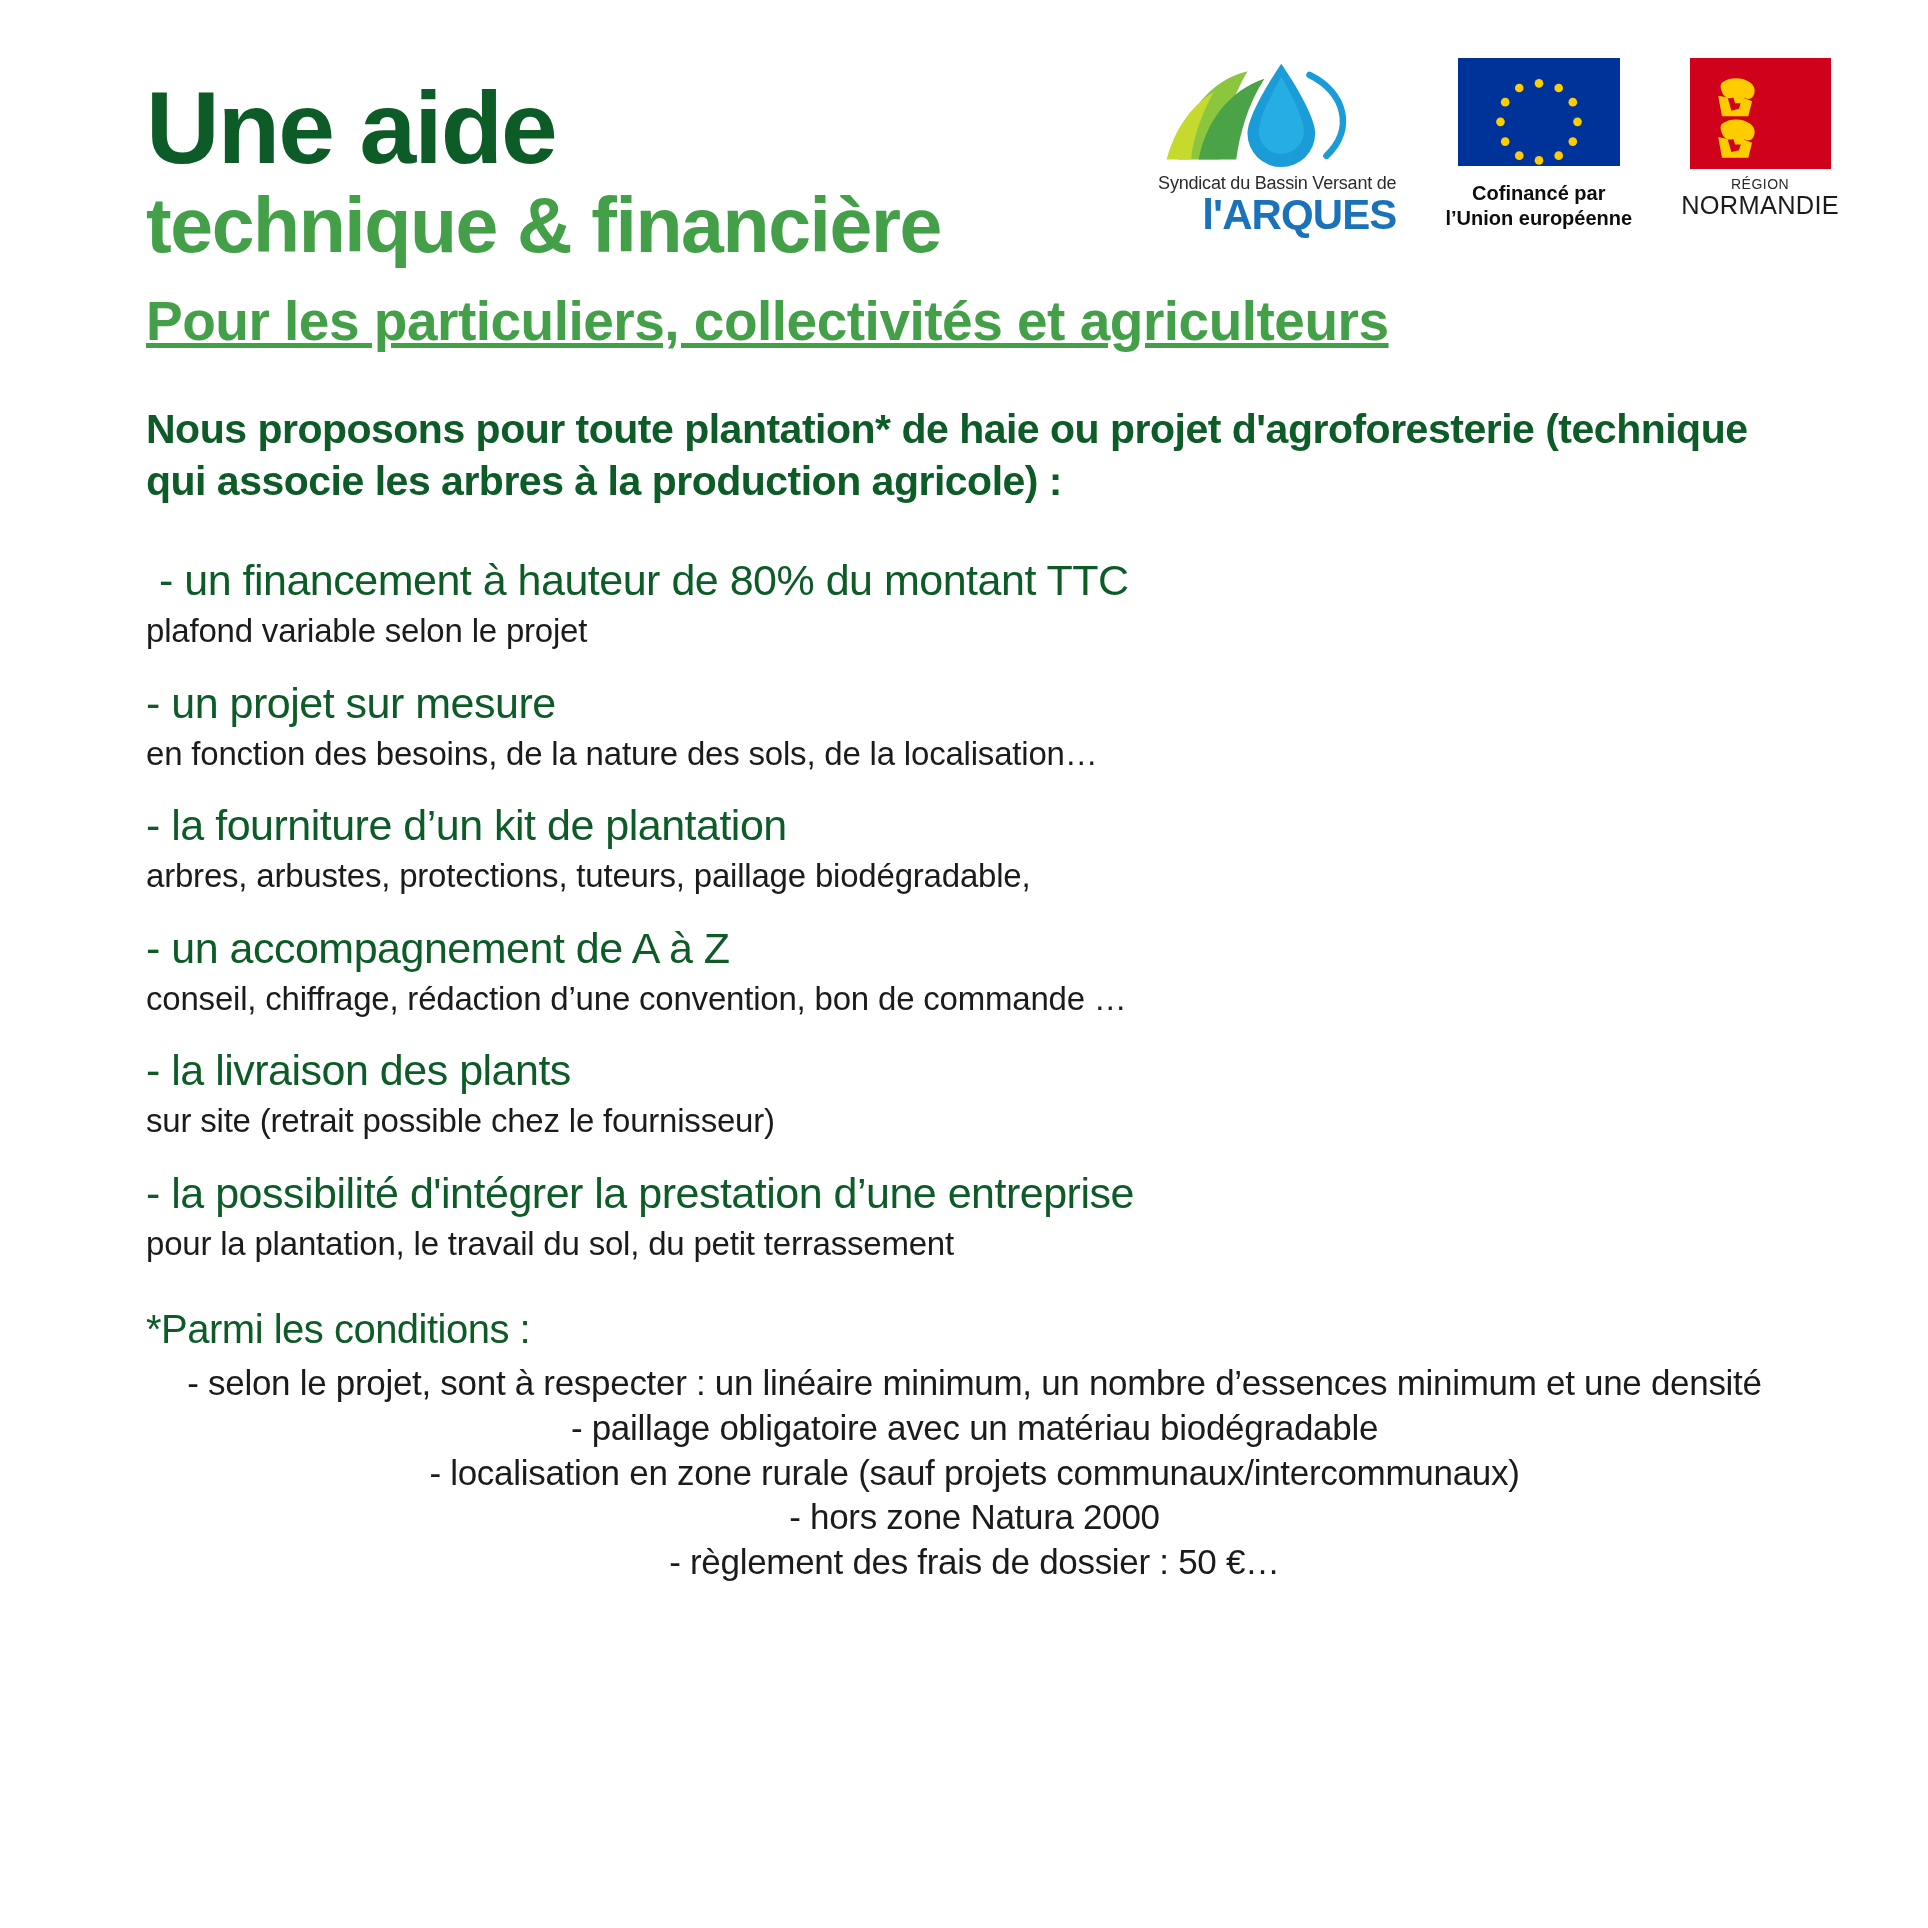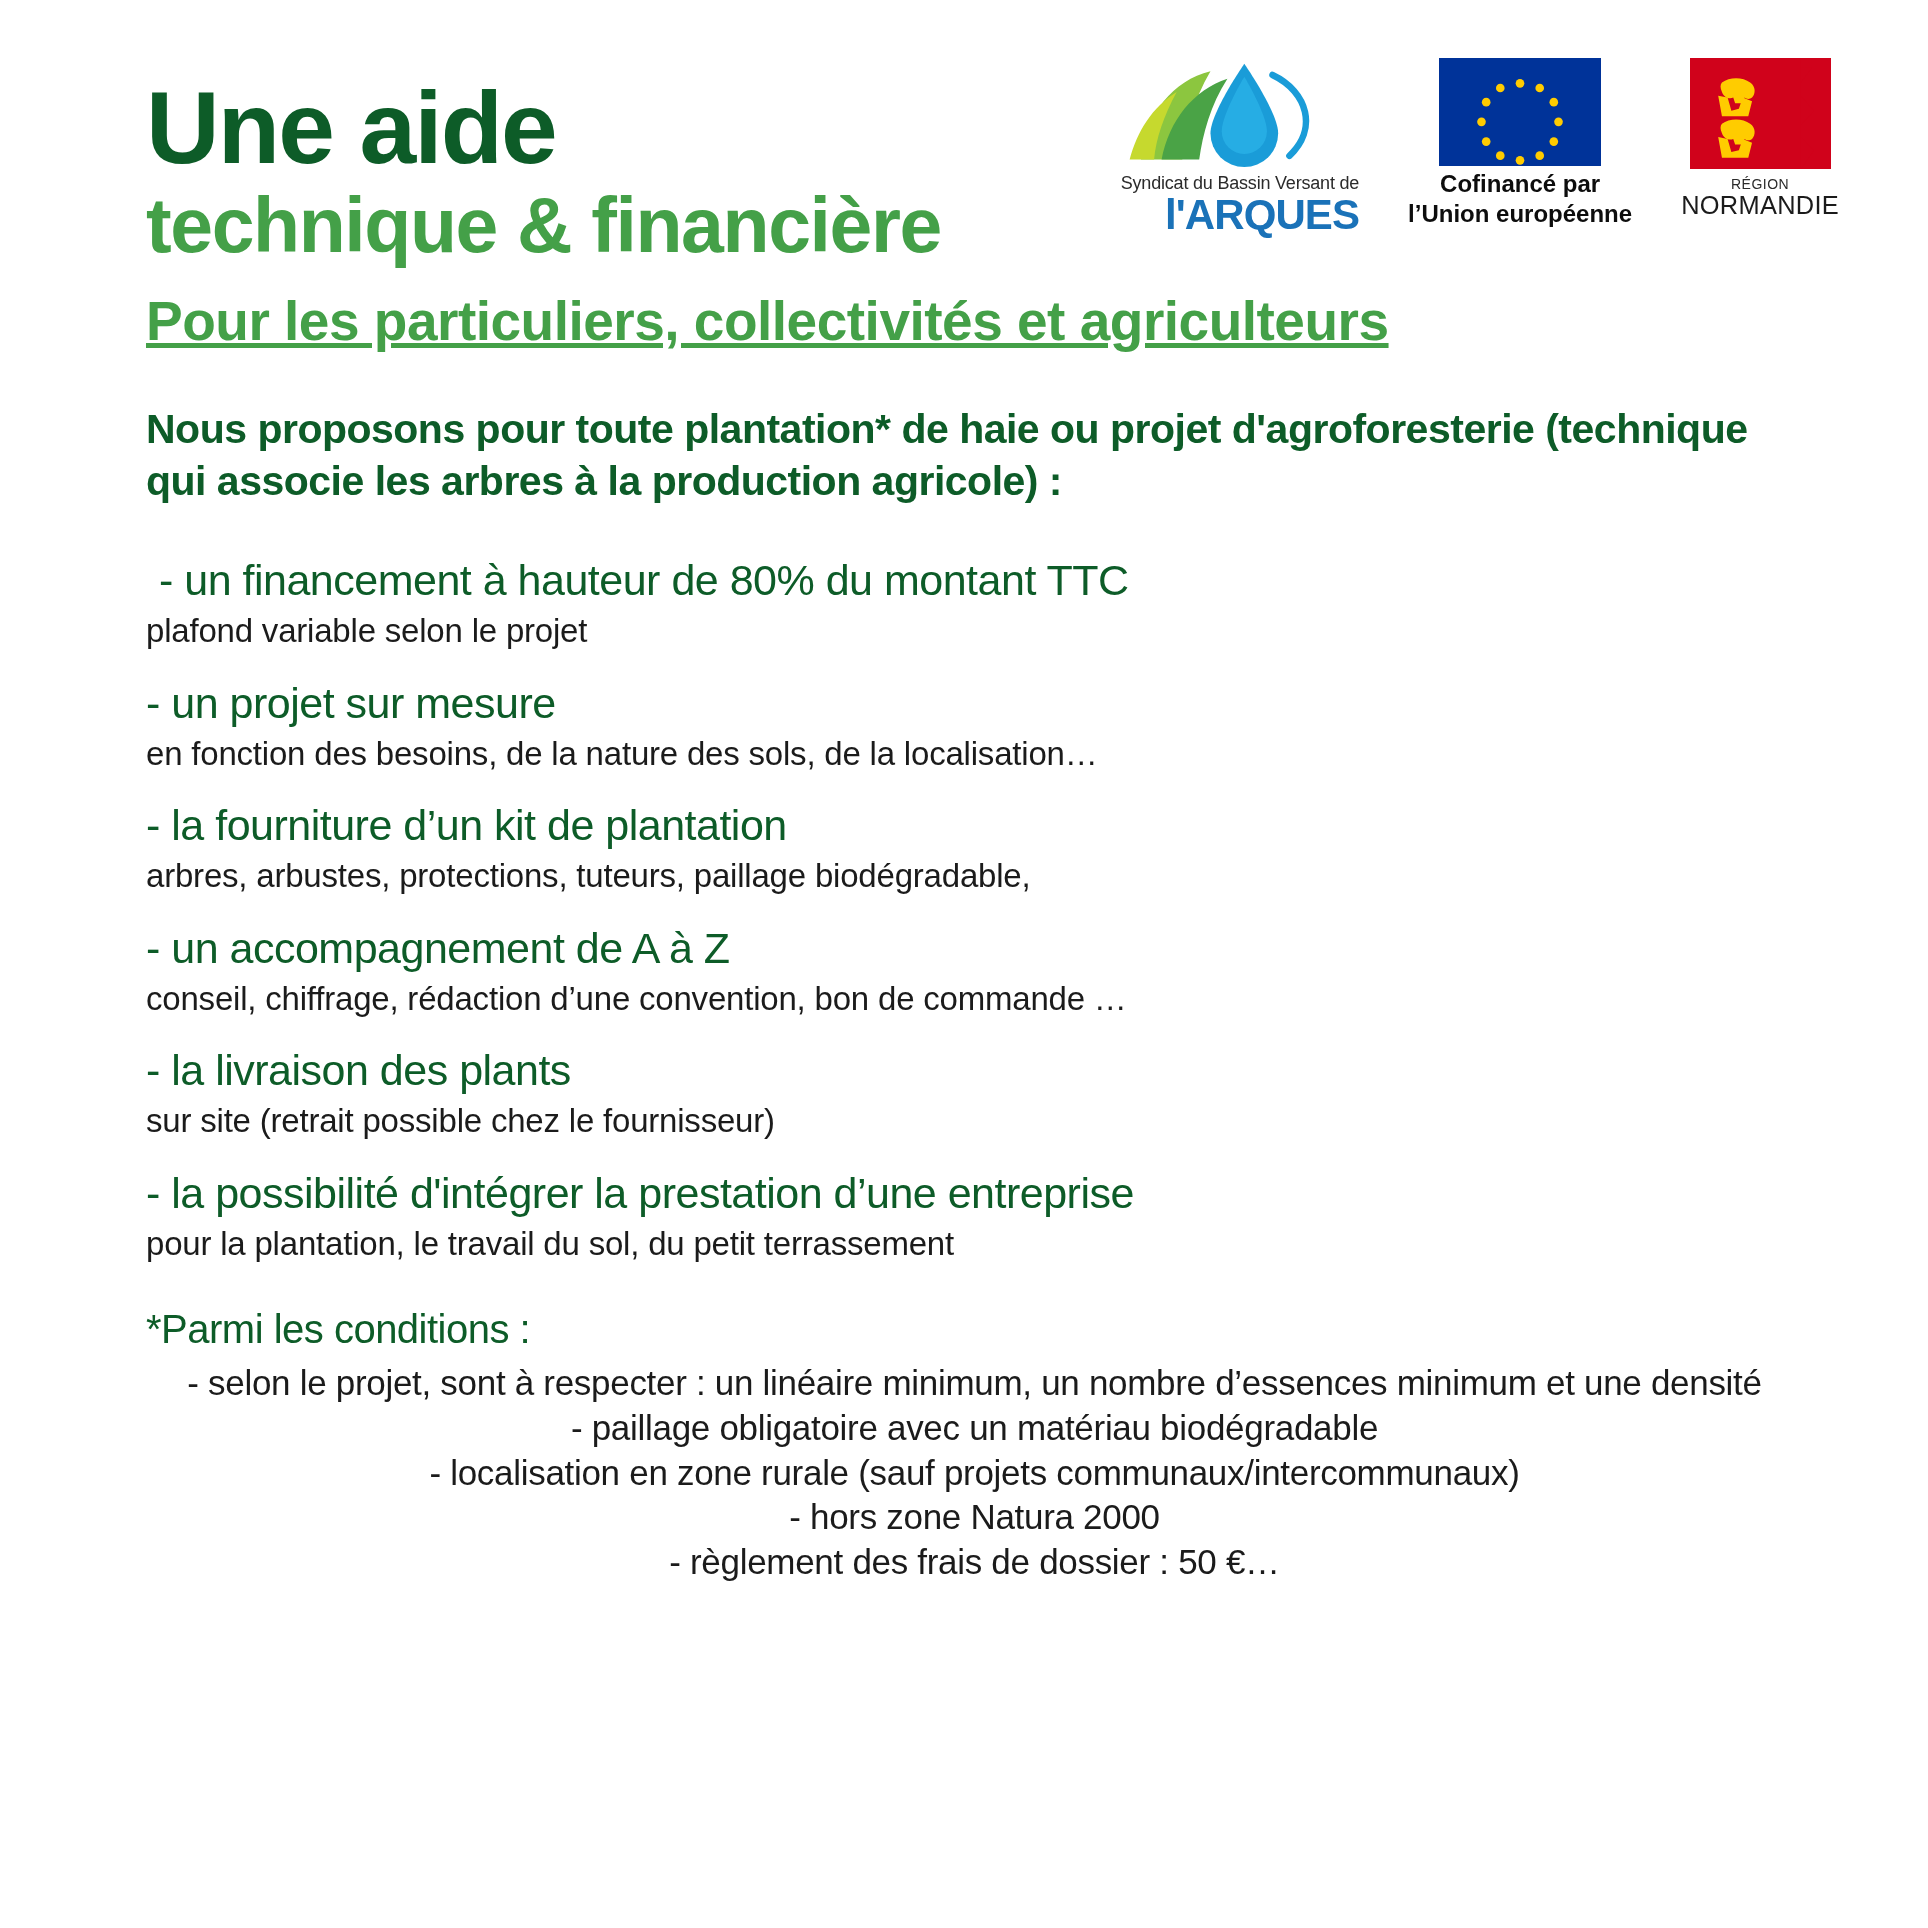--- a/index.html
+++ b/index.html
@@ -66,22 +66,22 @@
   }
 
   
   .eu-flag {
     width: 162px;
     height: 108px;
     background: #003399;
     position: relative;
   }
   .eu-caption {
-    margin-top: 3px;
-    font-size: 24px;
+    margin-top: 15px;
+    font-size: 20px;
     font-weight: bold;
     color: #0d0d0d;
     text-align: center;
     line-height: 1.25;
   }
 
   
   .norm-flag {
     width: 141px;
     height: 111px;

